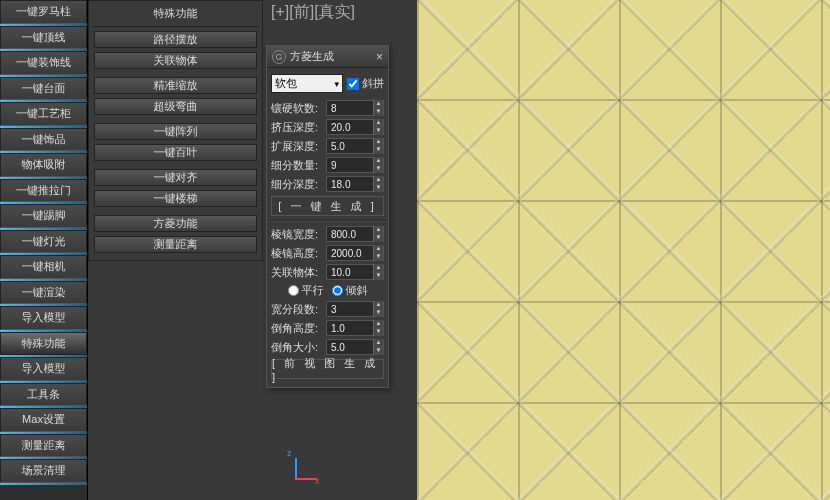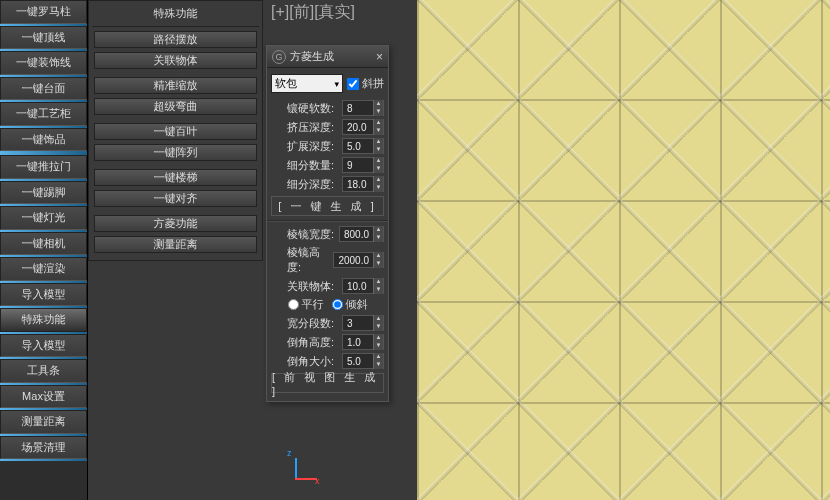--- a/index.html
+++ b/index.html
@@ -31,21 +31,21 @@
 .fw-title { height: 22px; background: linear-gradient(#505050, #383838); display: flex; align-items: center; padding: 0 5px; color: #ddd; font-size: 11px; border-bottom: 1px solid #222; }
 .fw-title .ic { width: 14px; height: 14px; border: 1px solid #888; border-radius: 50%; margin-right: 4px; display: flex; align-items: center; justify-content: center; color: #aaa; font-size: 9px; }
 .fw-title .cls { margin-left: auto; color: #ccc; font-size: 12px; cursor: pointer; }
 .fw-body { padding: 4px; }
 .fw-top { display: flex; align-items: center; gap: 4px; padding: 2px 0 4px; }
 .sel { flex: 1; height: 19px; background: #f0f0f0; border: 1px solid #222; font-size: 11px; padding: 0 3px; display: flex; align-items: center; }
 .sel .arr { margin-left: auto; font-size: 9px; }
 .chklbl { display: flex; align-items: center; gap: 3px; color: #ddd; font-size: 11px; }
 .chklbl input { width: 12px; height: 12px; }
 .prow { display: flex; align-items: center; gap: 3px; margin: 3px 0; }
-.plbl { color: #ddd; font-size: 11px; width: 52px; margin-left: 16px; }
+.plbl { color: #ddd; font-size: 11px; width: 52px; }
 .spin { flex: 1; height: 16px; background: #2a2a2a; border: 1px solid #555; display: flex; align-items: center; }
 .spin-v { flex: 1; color: #e8e8e8; font-size: 10px; padding: 0 4px; }
 .spin-b { width: 10px; display: flex; flex-direction: column; }
 .spin-b span { height: 8px; background: #4a4a4a; border-left: 1px solid #666; font-size: 6px; color: #ccc; text-align: center; line-height: 7px; cursor: pointer; }
 .genbtn { height: 20px; margin: 4px 0; border: 1px solid #555; display: flex; align-items: center; justify-content: center; color: #ddd; font-size: 11px; cursor: pointer; letter-spacing: 3px; }
 .sep { height: 2px; background: #2a2a2a; border-bottom: 1px solid #4a4a4a; margin: 4px -4px; }
 .radrow { display: flex; align-items: center; justify-content: center; gap: 8px; margin: 3px 0; }
 .radrow label { color: #ddd; font-size: 11px; display: flex; align-items: center; gap: 3px; }
 .radrow input { width: 11px; height: 11px; }
 </style>
@@ -59,20 +59,21 @@
       <div class="sidebar-item">一键顶线</div>
       <div class="spl"></div>
       <div class="sidebar-item">一键装饰线</div>
       <div class="spl"></div>
       <div class="sidebar-item">一键台面</div>
       <div class="spl"></div>
       <div class="sidebar-item">一键工艺柜</div>
       <div class="spl"></div>
       <div class="sidebar-item">一键饰品</div>
       <div class="spl"></div>
+      <div class="sidebar-item">物体吸附</div>
       <div class="spl"></div>
       <div class="sidebar-item">一键推拉门</div>
       <div class="spl"></div>
       <div class="sidebar-item">一键踢脚</div>
       <div class="spl"></div>
       <div class="sidebar-item">一键灯光</div>
       <div class="spl"></div>
       <div class="sidebar-item">一键相机</div>
       <div class="spl"></div>
       <div class="sidebar-item">一键渲染</div>
@@ -98,26 +99,26 @@
       <div id="btnrows">
           <div class="btnrow">
             <div class="btn">路径摆放</div>
             <div class="btn">关联物体</div>
           </div>
           <div class="btnrow">
             <div class="btn">精准缩放</div>
             <div class="btn">超级弯曲</div>
           </div>
           <div class="btnrow">
+            <div class="btn">一键阵列</div>
             <div class="btn">一键百叶</div>
-            <div class="btn">一键阵列</div>
-          </div>
-          <div class="btnrow">
+          </div>
+          <div class="btnrow">
+            <div class="btn">一键对齐</div>
             <div class="btn">一键楼梯</div>
-            <div class="btn">一键对齐</div>
           </div>
           <div class="btnrow">
             <div class="btn">方菱功能</div>
             <div class="btn">测量距离</div>
           </div>
         </div>
     </div>
   </div>
   <div class="viewport">
     <div class="viewlabel">[+][前][真实]</div>

